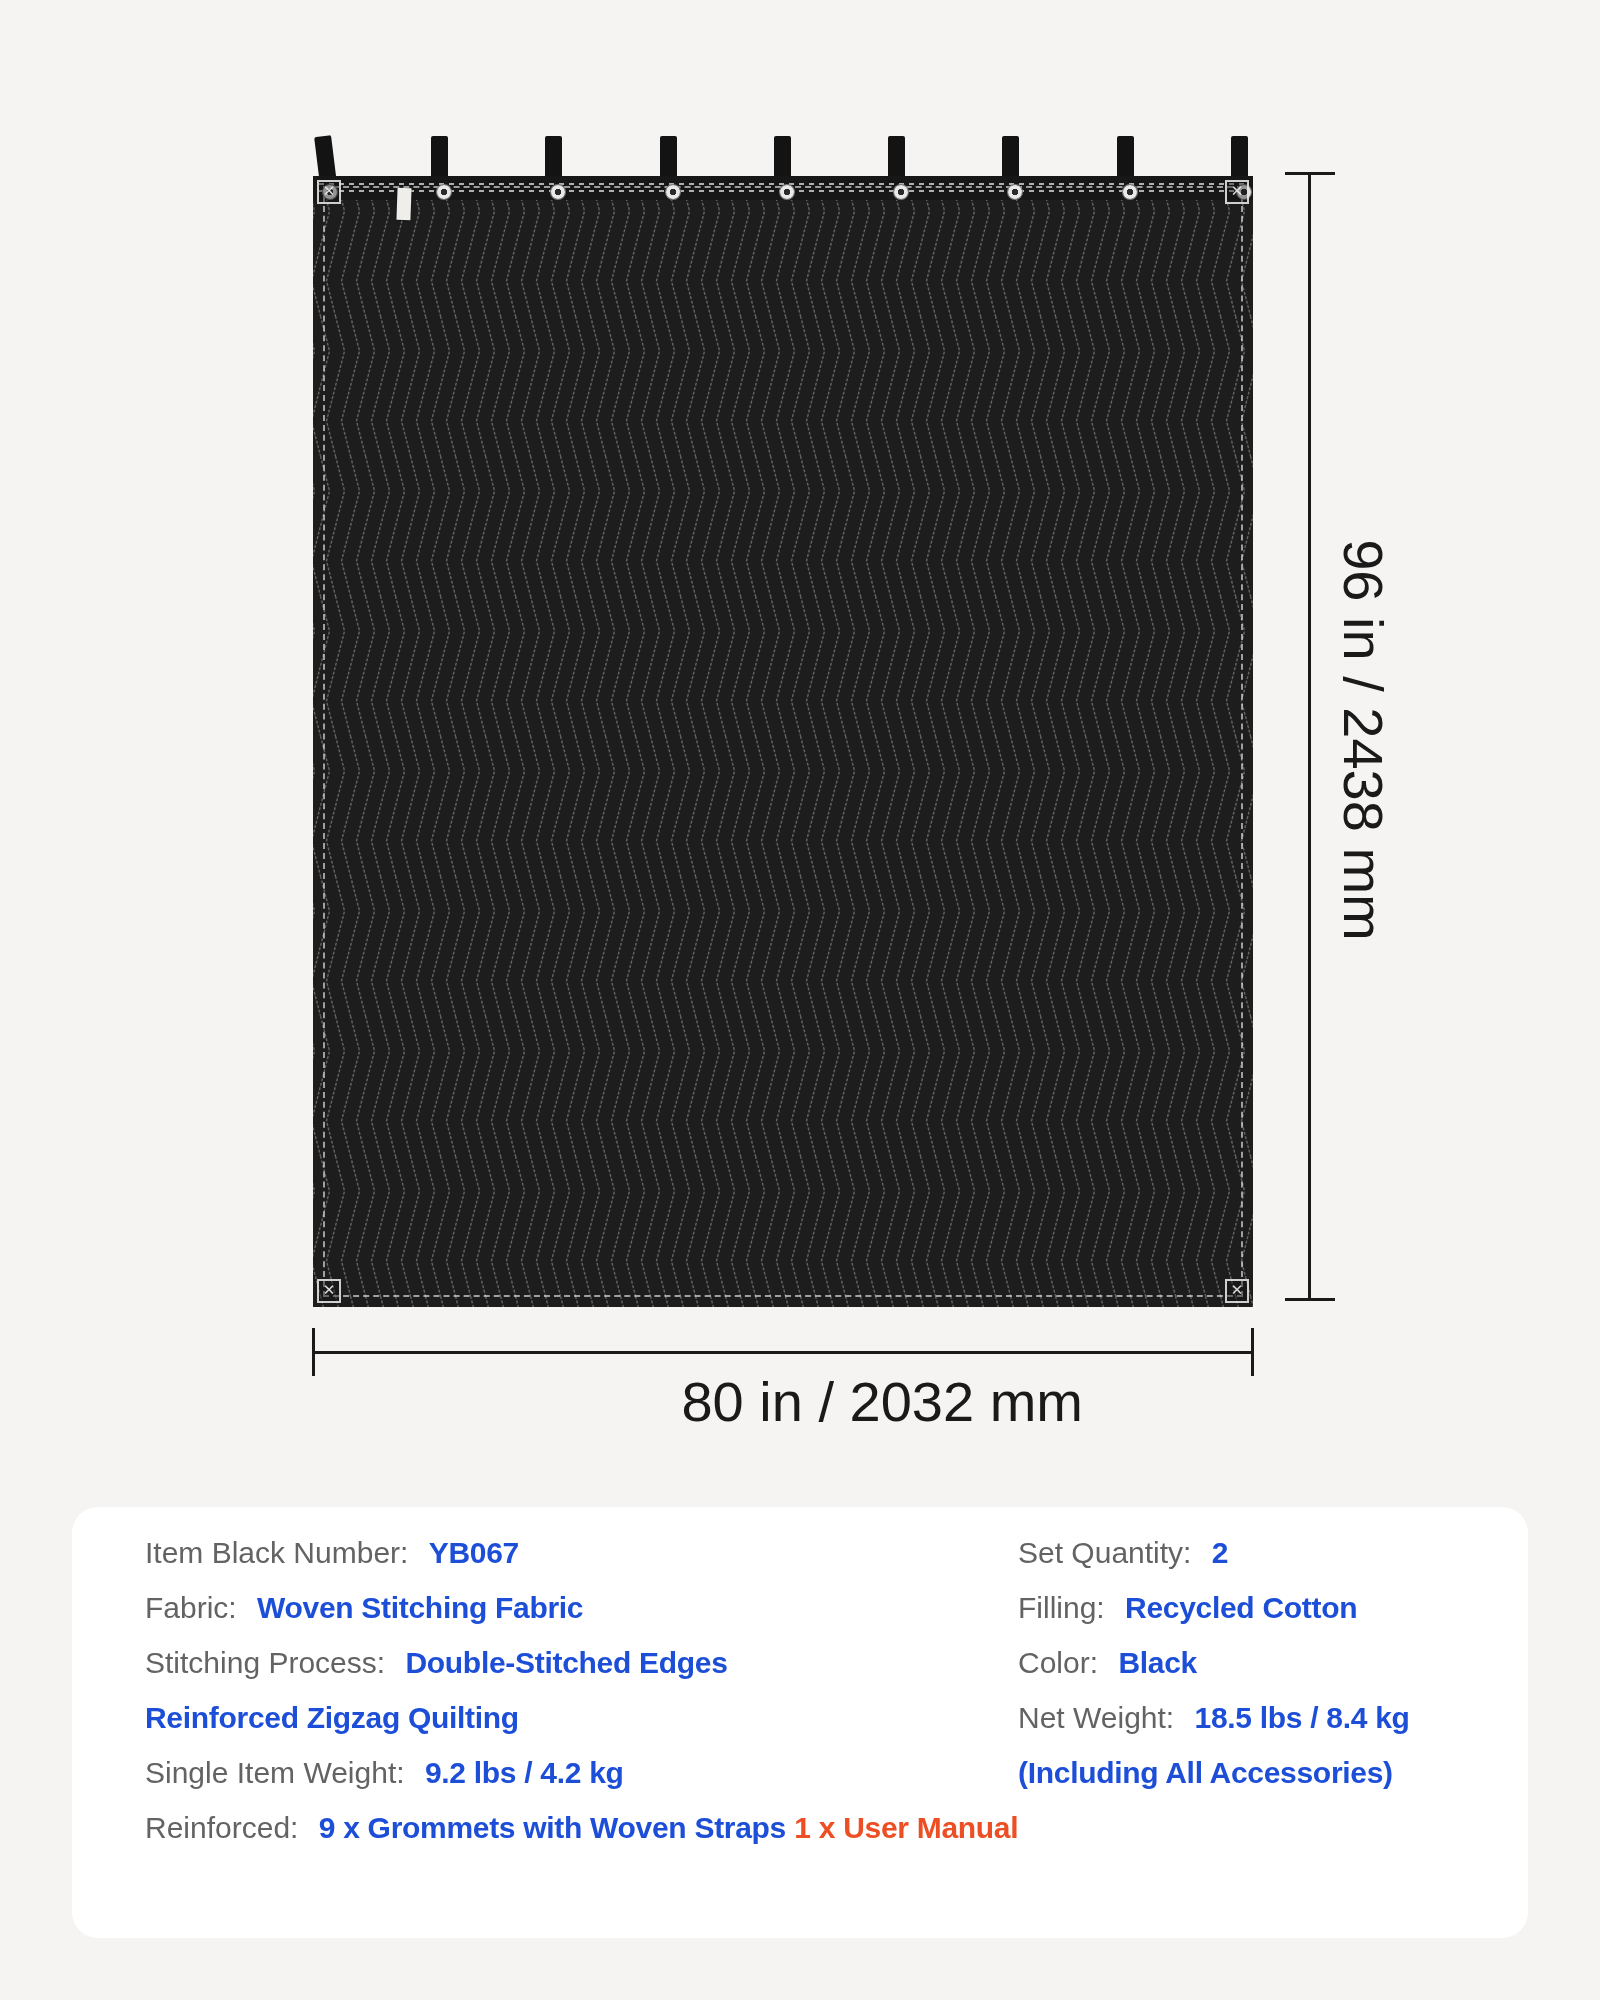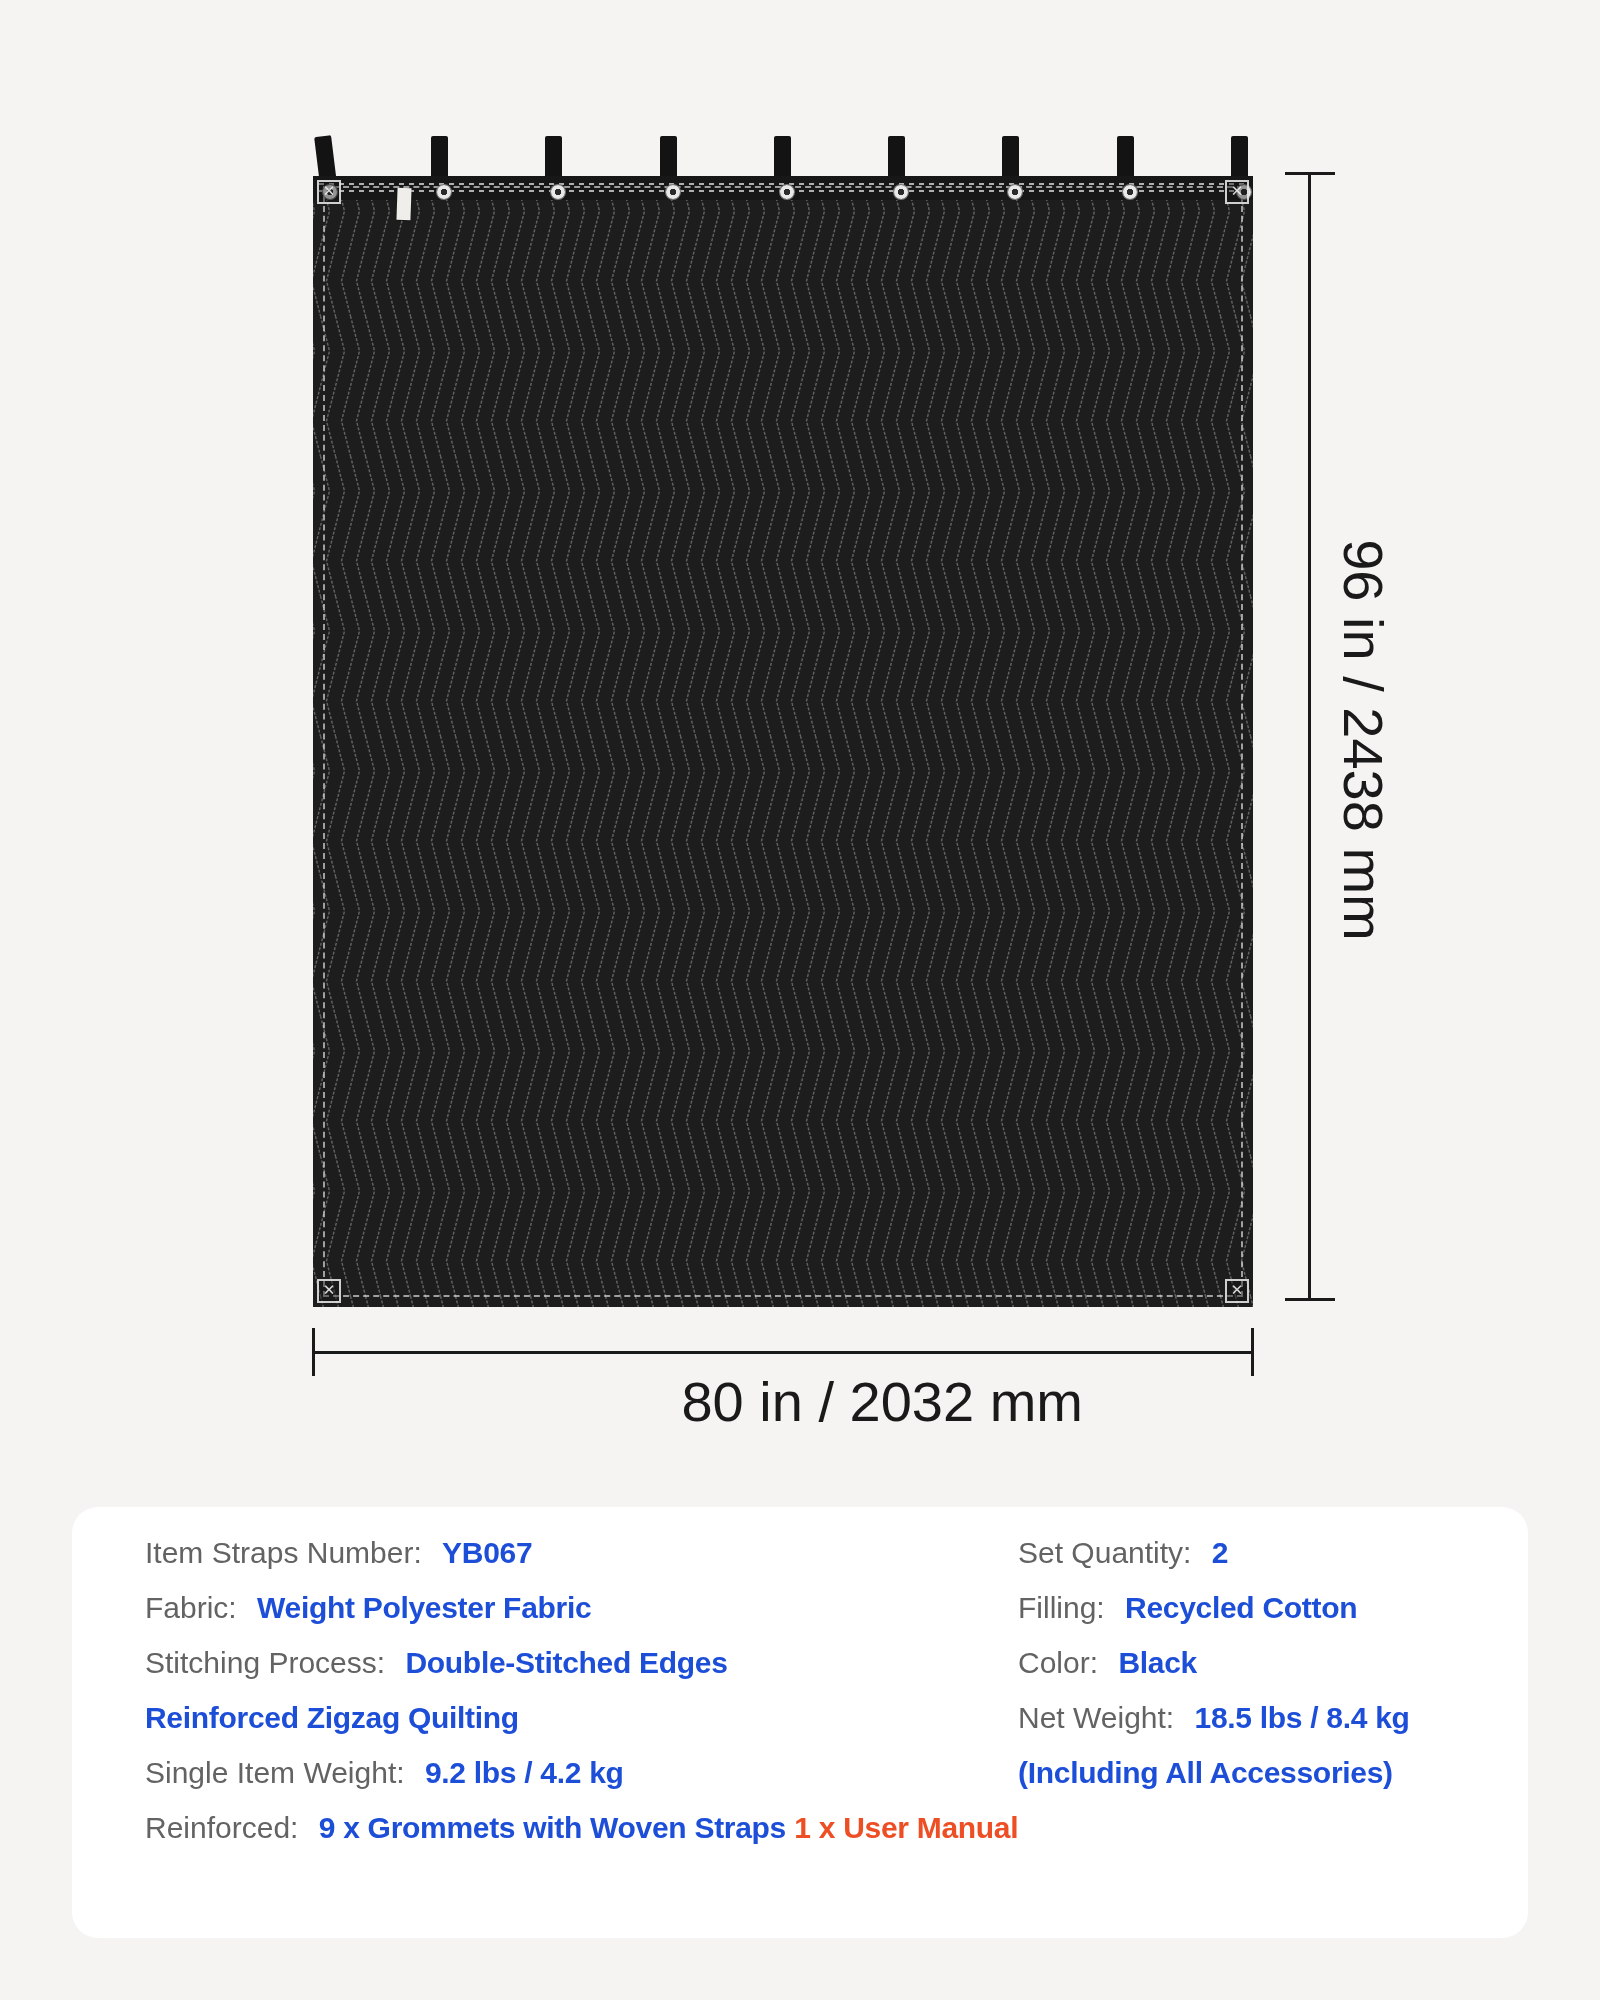--- a/index.html
+++ b/index.html
@@ -97,26 +97,26 @@
   <div class="dim-text height-label">96 in / 2438 mm</div>
 
   <div class="dim" style="left:313px;top:1351px;width:941px;height:3px;"></div>
   <div class="dim" style="left:312px;top:1328px;width:3px;height:48px;"></div>
   <div class="dim" style="left:1251px;top:1328px;width:3px;height:48px;"></div>
   <div class="dim-text width-label">80 in / 2032 mm</div>
 
   <div class="spec-card">
     <div class="spec-col col-left">
       <div class="spec-row">
-        <span class="spec-label">Item Straps Number:</span>
+        <span class="spec-label">Item Black Number:</span>
         <span class="spec-value">YB067</span>
       </div>
       <div class="spec-row">
         <span class="spec-label">Fabric:</span>
-        <span class="spec-value">Weight Polyester Fabric</span>
+        <span class="spec-value">Woven Stitching Fabric</span>
       </div>
       <div class="spec-row">
         <span class="spec-label">Stitching Process:</span>
         <span class="spec-value">Double-Stitched Edges</span>
       </div>
       <div class="spec-row cont">
         <span class="spec-value">Reinforced Zigzag Quilting</span>
       </div>
       <div class="spec-row">
         <span class="spec-label">Single Item Weight:</span>

